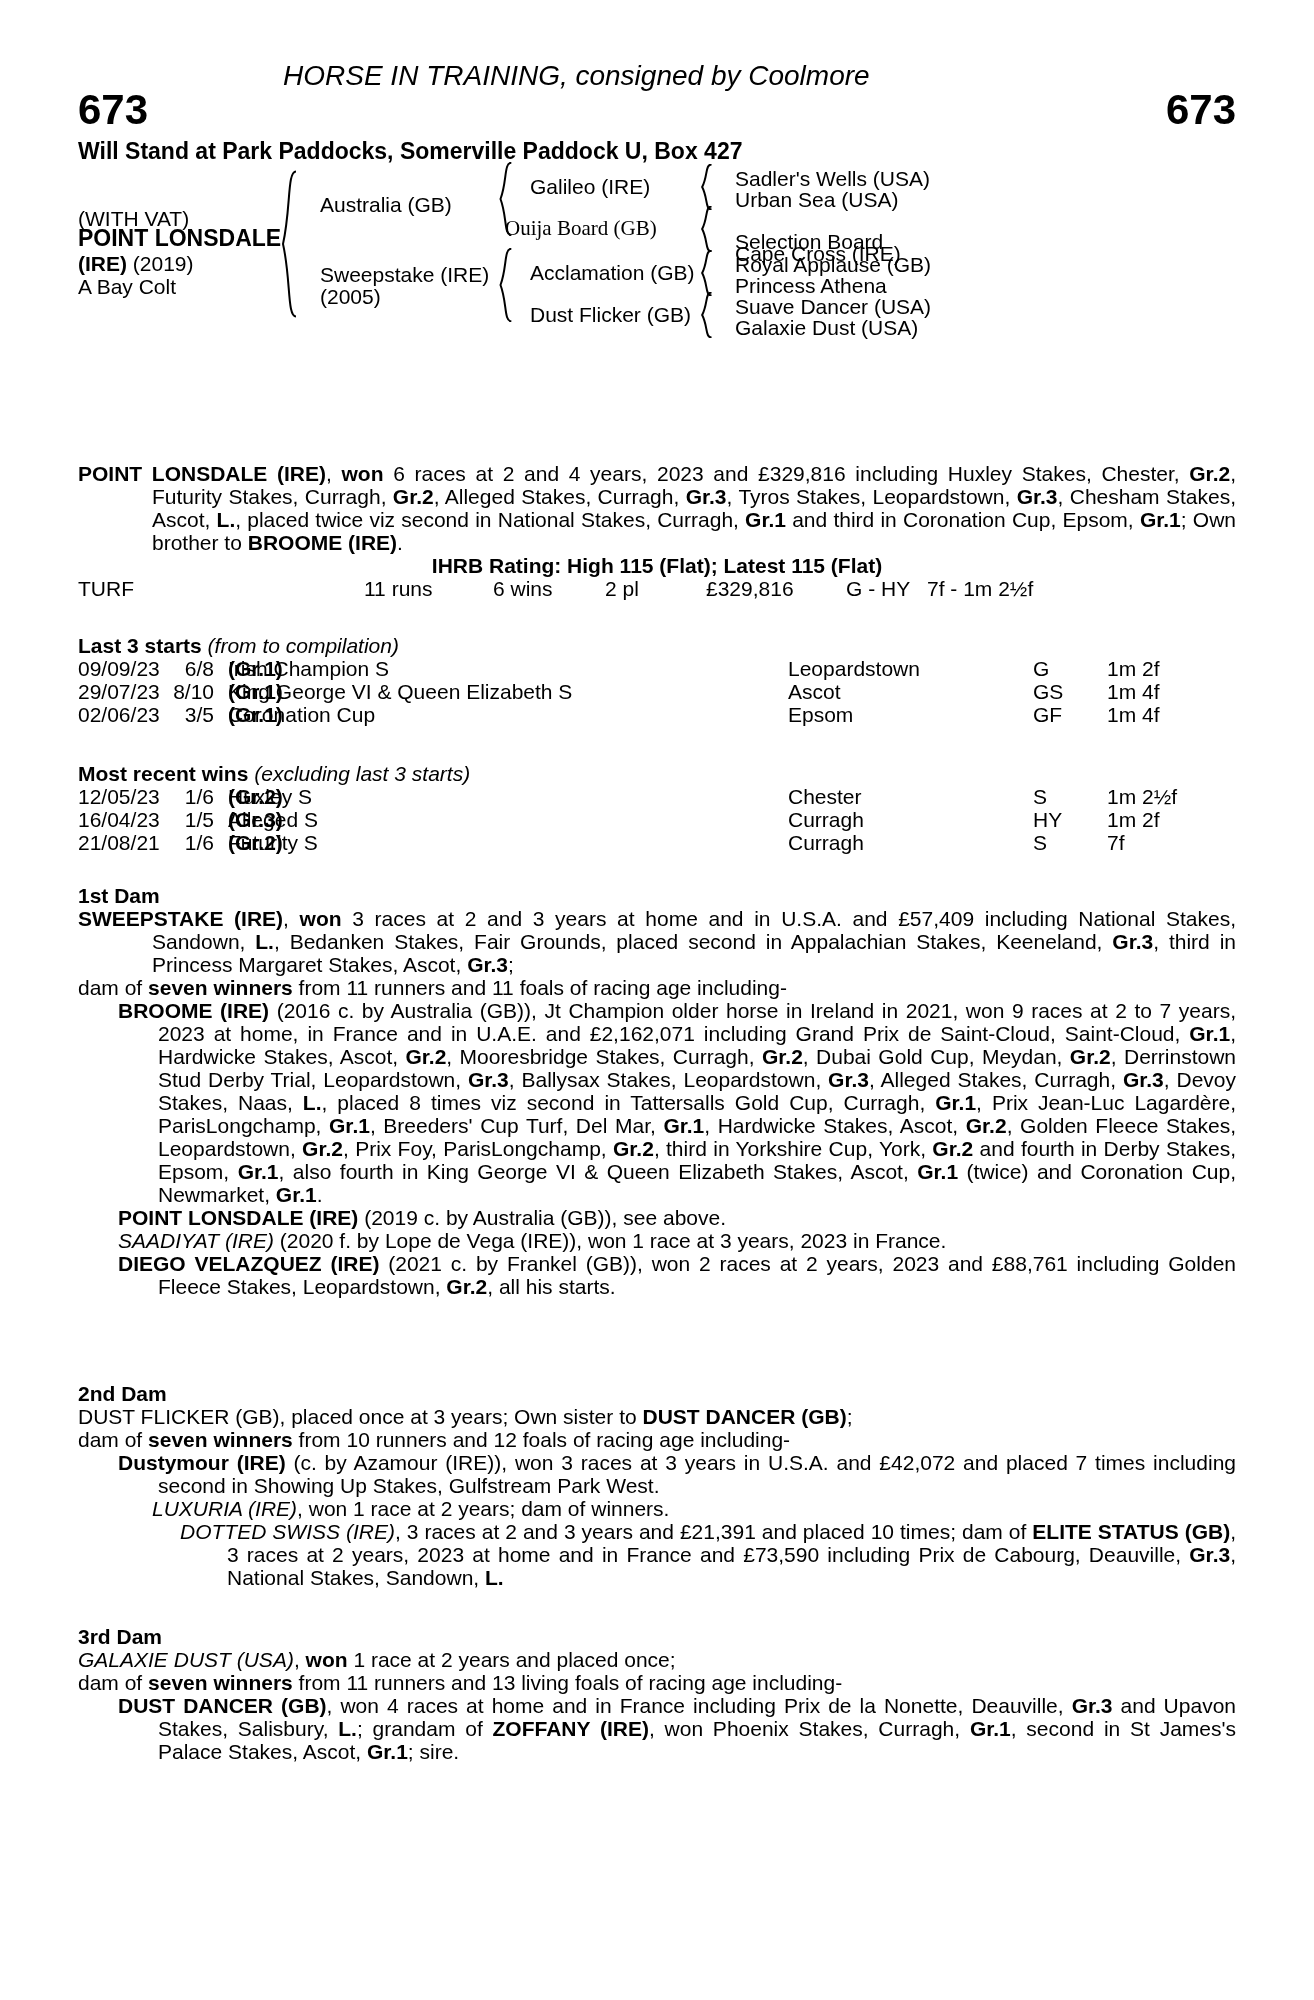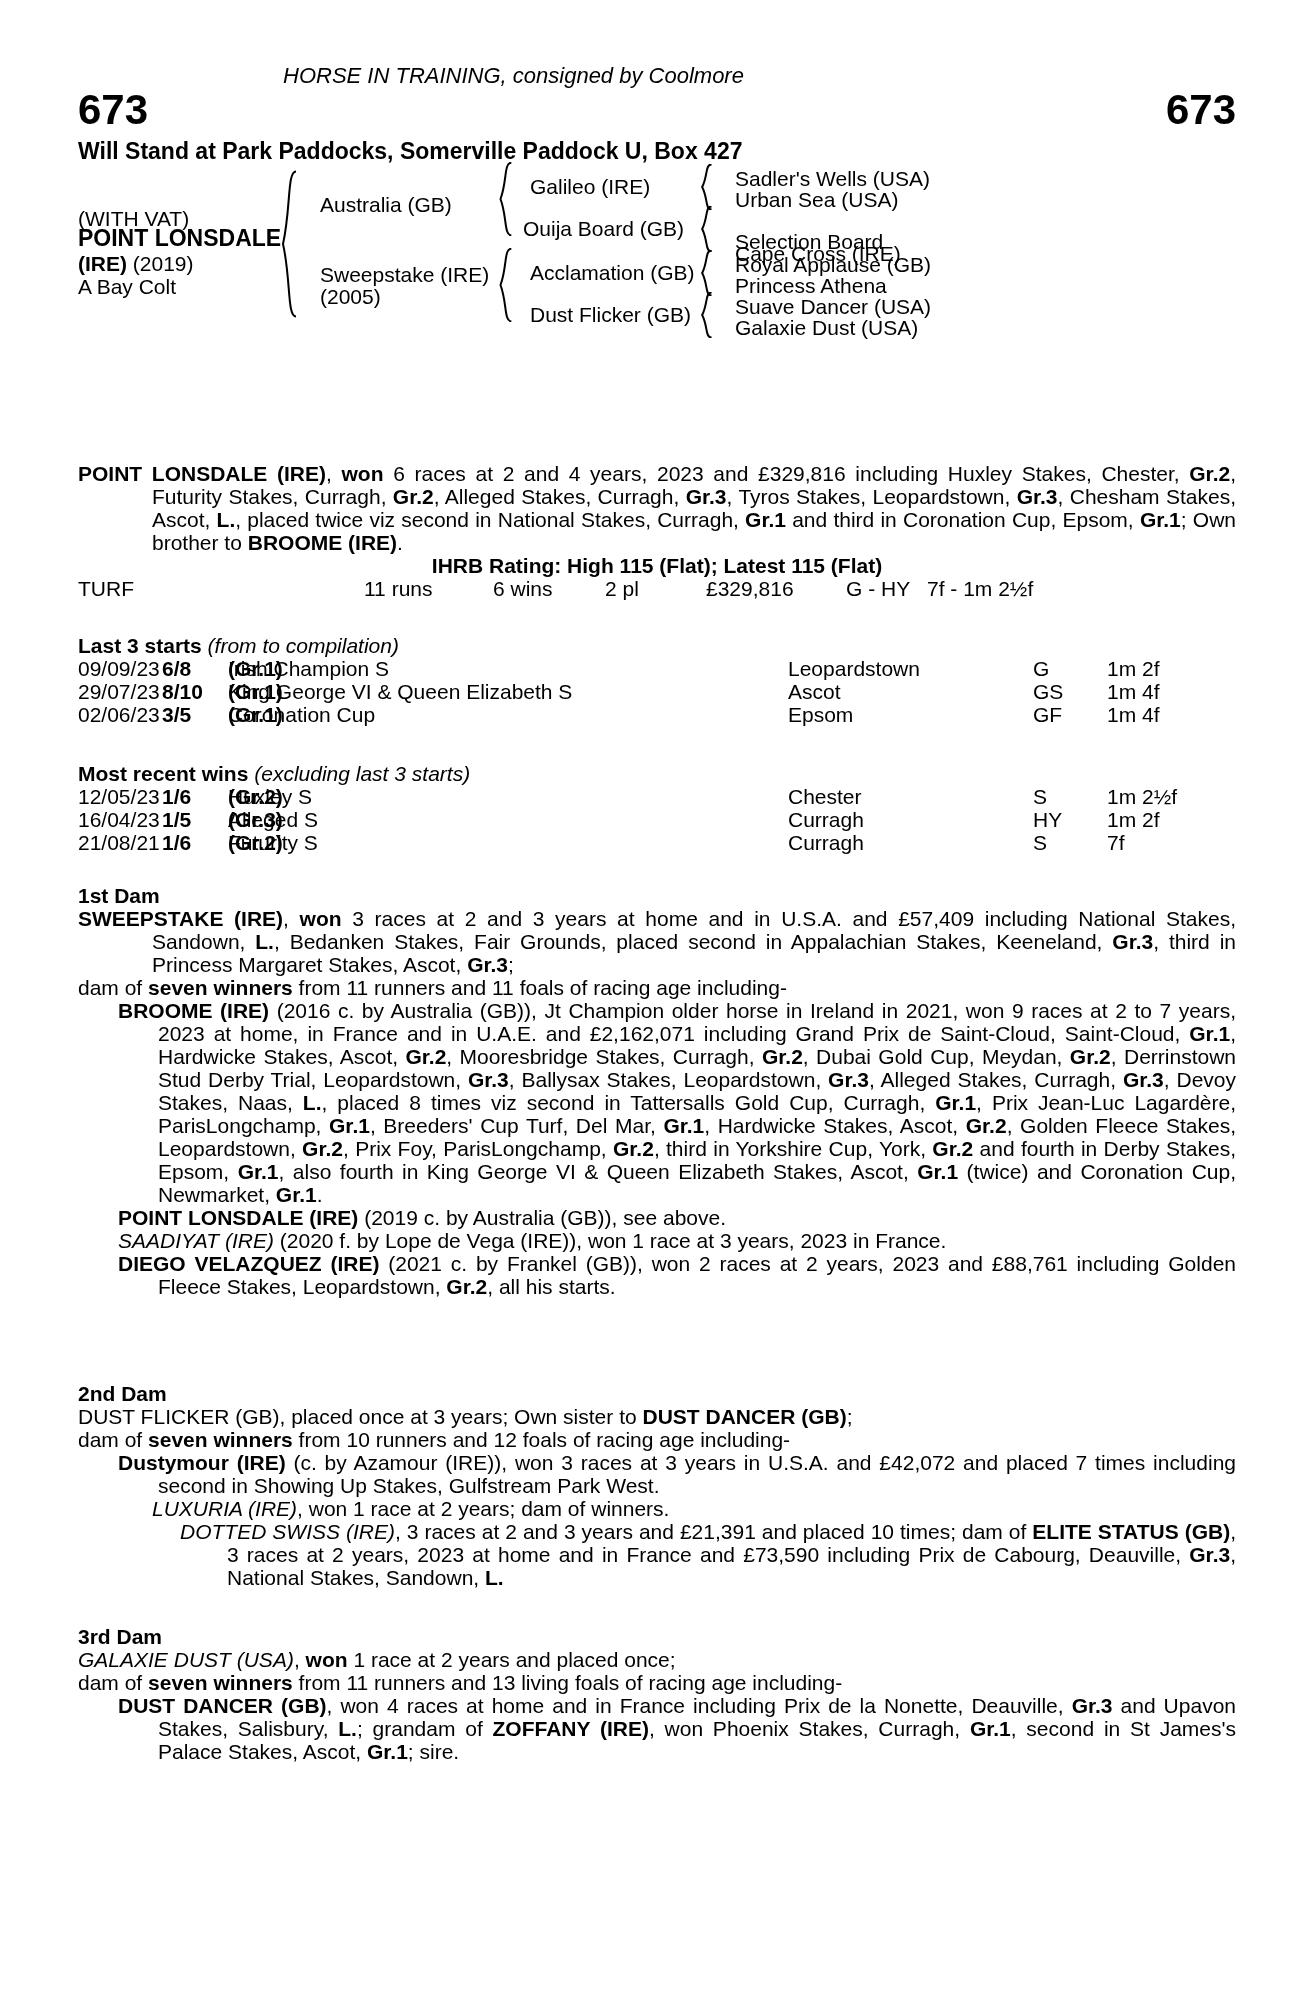--- a/index.html
+++ b/index.html
@@ -1,20 +1,20 @@
 <!DOCTYPE html>
 <html><head>
 <meta charset="utf-8">
 <style>
   html,body { margin:0; padding:0; background:#ffffff; color:#000; }
   body { width:1314px; height:2000px; font-family:"Liberation Sans", sans-serif; font-size:21px; line-height:23px; }
   .page { position:relative; width:1314px; height:2000px; overflow:hidden; background:#fff; }
   .content { padding:0 78px; }
 
-  .consigned { margin:64px 0 0 205px; font-style:italic; font-size:22px; }
+  .consigned { margin:64px 0 0 205px; font-style:italic; font-size:28px; }
   .lot-row { display:flex; justify-content:space-between; margin-top:2px; font-weight:bold; font-size:42px; line-height:42px; }
   .stand-line { margin-top:7px; font-weight:bold; font-size:23px; line-height:26px; }
 
   .pedigree { position:relative; margin-top:4px; height:172px; font-size:21px; }
   .pedigree .abs { position:absolute; white-space:nowrap; line-height:21px; }
   .horse-name { font-weight:bold; font-size:23px; }
   .brace { position:absolute; }
 
   p { margin:0; }
   .jp { text-align:justify; }
@@ -27,21 +27,21 @@
   .ihrb { font-weight:bold;text-align:center; }
   .row { position:relative; height:23px; }
   .row span { position:absolute; white-space:nowrap; }
   .stats .c0 { left:0; } .stats .c1 { left:286px; } .stats .c2 { left:415px; }
   .stats .c3 { left:527px; } .stats .c4 { left:628px; } .stats .c5 { left:762px;margin-left:6px; } .stats .c6 { left:849px; }
 
   .tbl-hdr { margin-top:34px; }
   .tbl-hdr2 { margin-top:36px; }
   .hdr-b { font-weight:bold; }
   .hdr-i { font-style:italic; }
-  .t .date { left:0; } .t .pos { left:84px; width:52px; text-align:left;font-weight:bold; }
+  .t .date { left:0; } .t .pos { left:84px; width:52px; text-align:right; }
   .t .race { left:150px; } .t .venue { left:710px; } .t .going { left:955px; } .t .dist { left:1029px; }
 
   .dam-hdr { font-weight:bold; margin-top:30px; }
   .dam-hdr2 { font-weight:bold; margin-top:84px; }
   .dam-hdr3 { font-weight:bold; margin-top:36px; }
 </style>
 </head>
 <body>
 
 <div class="page">
@@ -72,21 +72,21 @@
       <div class="abs" style="left:242px; top:118px;">(2005)</div>
 
       <svg class="brace" style="left:420px; top:-6px; width:15px; height:74px;" viewBox="0 0 18 100" preserveAspectRatio="none">
           <path d="M16 1 C7 1 11 26 3 50 C11 74 7 99 16 99" fill="none" stroke="#000" stroke-width="2" vector-effect="non-scaling-stroke"></path>
         </svg>
       <svg class="brace" style="left:420px; top:80px; width:15px; height:74px;" viewBox="0 0 18 100" preserveAspectRatio="none">
           <path d="M16 1 C7 1 11 26 3 50 C11 74 7 99 16 99" fill="none" stroke="#000" stroke-width="2" vector-effect="non-scaling-stroke"></path>
         </svg>
 
       <div class="abs" style="left:452px; top:8px;">Galileo (IRE)</div>
-      <div class="abs" style="left:445px; top:50px;">Ouija Board (GB)</div>
+      <div class="abs" style="left:427px; top:50px;font-family:Liberation Serif, serif;">Ouija Board (GB)</div>
       <div class="abs" style="left:452px; top:94px;">Acclamation (GB)</div>
       <div class="abs" style="left:452px; top:136px;">Dust Flicker (GB)</div>
 
       <svg class="brace" style="left:622px; top:-4px; width:13px; height:46px;" viewBox="0 0 18 100" preserveAspectRatio="none">
           <path d="M16 1 C7 1 11 26 3 50 C11 74 7 99 16 99" fill="none" stroke="#000" stroke-width="2" vector-effect="non-scaling-stroke"></path>
         </svg>
       <svg class="brace" style="left:622px; top:38px; width:13px; height:46px;" viewBox="0 0 18 100" preserveAspectRatio="none">
           <path d="M16 1 C7 1 11 26 3 50 C11 74 7 99 16 99" fill="none" stroke="#000" stroke-width="2" vector-effect="non-scaling-stroke"></path>
         </svg>
       <svg class="brace" style="left:622px; top:82px; width:13px; height:46px;" viewBox="0 0 18 100" preserveAspectRatio="none">

